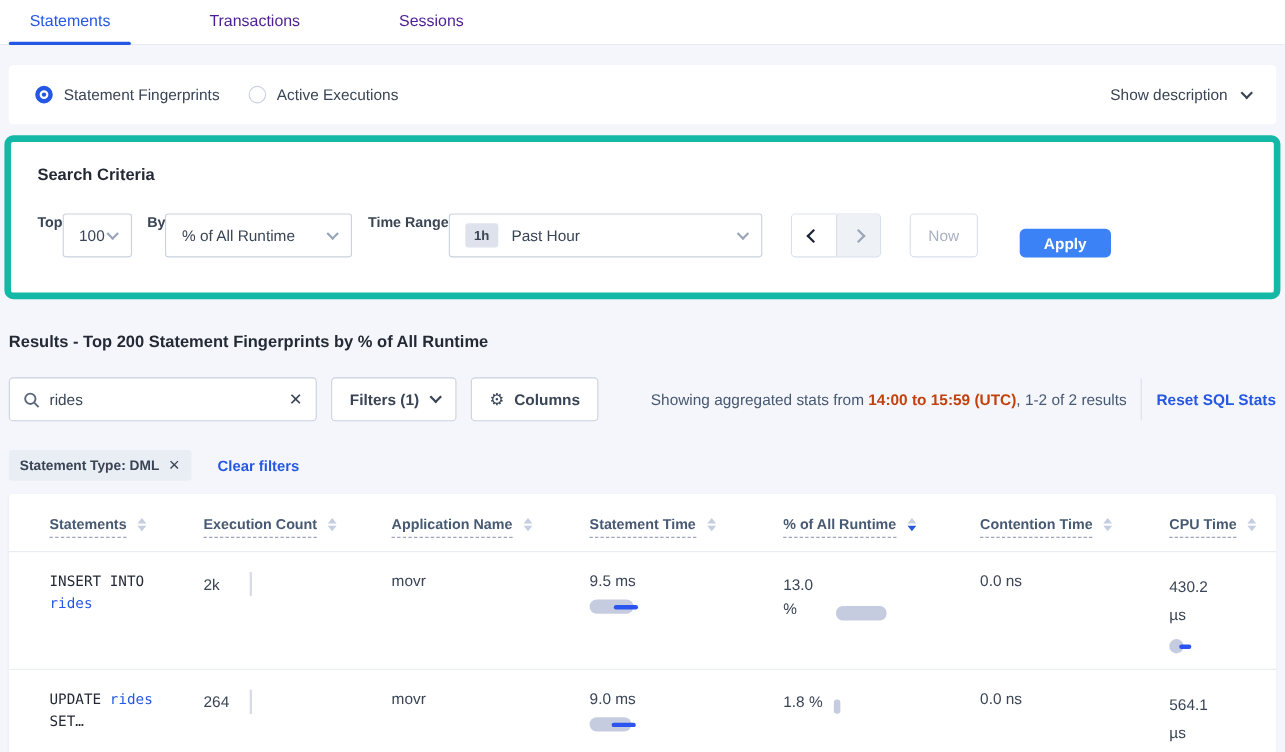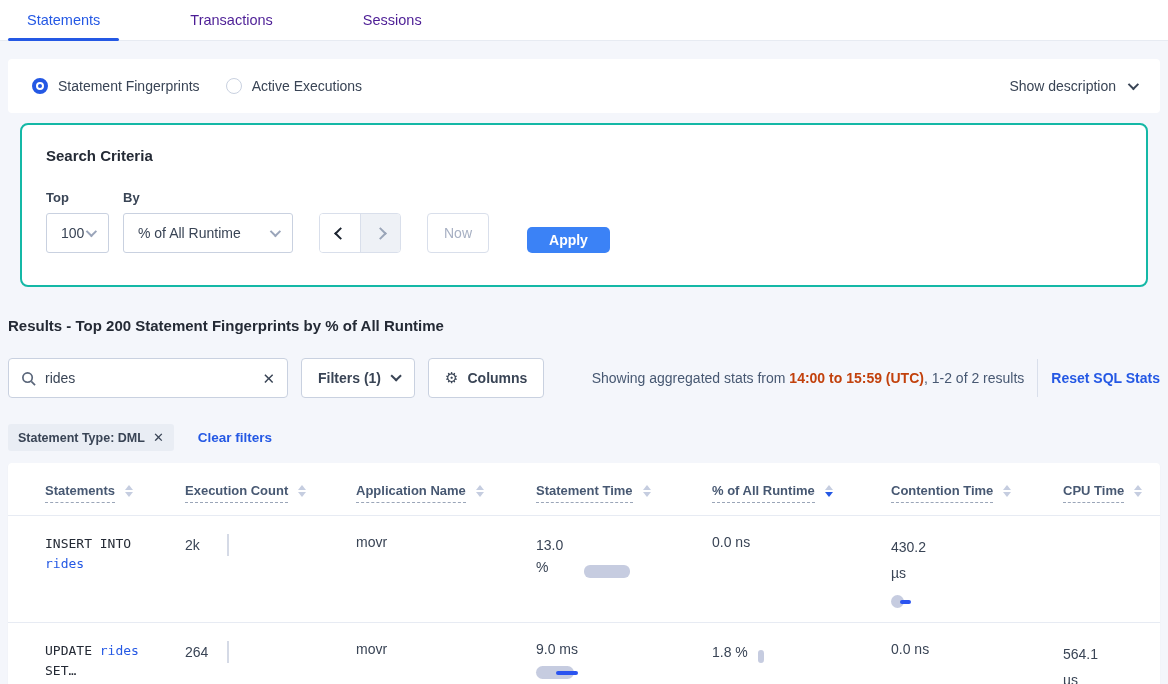--- a/index.html
+++ b/index.html
@@ -17,24 +17,24 @@
   .radio-group { display:flex; align-items:center; gap:26px; }
   .radio-opt { display:flex; align-items:center; gap:10px; font-size:14px; cursor:pointer; }
   .radio-dot { width:16px; height:16px; border-radius:50%; position:relative; flex:0 0 auto; }
   .radio-dot.on { border:4px solid #2458e4; background:#fff; }
   .radio-dot.on::after { content:""; position:absolute; left:50%; top:50%; width:4px; height:4px; margin:-2px 0 0 -2px; background:#2458e4; border-radius:50%; }
   .radio-dot.off { border:1px solid #c9d1e0; background:#fff; }
   .show-desc { display:flex; align-items:center; gap:12px; font-size:14px; color:#394455; cursor:pointer; }
   .chev { width:8px; height:8px; border-right:2px solid #394455; border-bottom:2px solid #394455; transform:rotate(45deg) translateY(-2px); display:inline-block; }
 
   
-  .criteria-card { background:#fff; border:2px solid #14b8a6; border-radius:8px; margin:0 20px; padding:22px 24px 32px; }
+  .criteria-card { background:#fff; border:6px solid #14b8a6; border-radius:8px; margin:0 4px; padding:22px 24px 32px; }
   .criteria-title { font-size:15px; font-weight:bold; color:#242a35; }
   .criteria-form { display:flex; align-items:flex-end; margin-top:26px; gap:14px; }
-  .field { display:flex; flex-direction:column; }
+  .field { display:flex; flex-direction:row; }
   .field-label { font-size:13px; font-weight:bold; color:#394455; margin-bottom:8px; }
   .select { height:40px; border:1px solid #c9d1e0; border-radius:3px; background:#fff; display:flex; align-items:center; padding:0 14px; font-size:14px; color:#394455; cursor:pointer; }
   .select .chev { margin-left:auto; border-color:#9aa5ba; }
   .sel-top { width:63px; }
   .sel-by { width:170px; }
   .sel-time { width:285px; margin-left:0; }
   .time-badge { background:#dde2ec; border-radius:3px; font-size:12px; font-weight:bold; padding:4px 8px; margin-right:12px; }
   .arrow-group { display:flex; height:40px; margin-left:12px; border:1px solid #d9dfeb; border-radius:4px; overflow:hidden; }
   .arrow-btn { width:40px; height:100%; display:flex; align-items:center; justify-content:center; background:#fff; border:none; cursor:pointer; }
   .arrow-btn + .arrow-btn { border-left:1px solid #d9dfeb; }
@@ -127,20 +127,28 @@
         <span class="chev"></span>
       </div>
     </div>
     <div class="field">
       <span class="field-label">By</span>
       <div class="select sel-by">
         <span>% of All Runtime</span>
         <span class="chev"></span>
       </div>
     </div>
+    <div class="field">
+      <span class="field-label">Time Range</span>
+      <div class="select sel-time">
+        <span class="time-badge">1h</span>
+        <span>Past Hour</span>
+        <span class="chev"></span>
+      </div>
+    </div>
     <div class="arrow-group">
       <button class="arrow-btn">
           <span class="arr left"></span>
         </button>
       <button class="arrow-btn disabled">
           <span class="arr right"></span>
         </button>
     </div>
     <button class="now-btn">Now</button>
     <button class="apply-btn">Apply</button>
@@ -236,20 +244,27 @@
   <div class="tgrid trow">
     <div class="td code">
       <div><span>INSERT INTO</span> <a></a></div>
       <div><a>rides</a><span></span></div>
     </div>
     <div class="td exec">
       <span class="num">2k</span>
       <span class="vbar"></span>
     </div>
     <div class="td">movr</div>
+    <div class="td">
+      <div>9.5 ms</div>
+      <div class="bar-wrap" style="width:48px;">
+        <span class="gbar" style="width:40px;"></span>
+          <span class="blue-line" style="left:22px;width:22px;"></span>
+      </div>
+    </div>
     <div class="td pct-cell">
       <span class="pct-val">13.0 %</span>
       <span class="pct-bar" style="width:46px;"></span>
     </div>
     <div class="td">0.0 ns</div>
     <div class="td">
       <div class="cpu-val">430.2 µs</div>
       <div class="bar-wrap" style="width:24px;">
         <span class="gbar" style="width:13px;"></span>
           <span class="blue-line" style="left:9px;width:11px;"></span>

